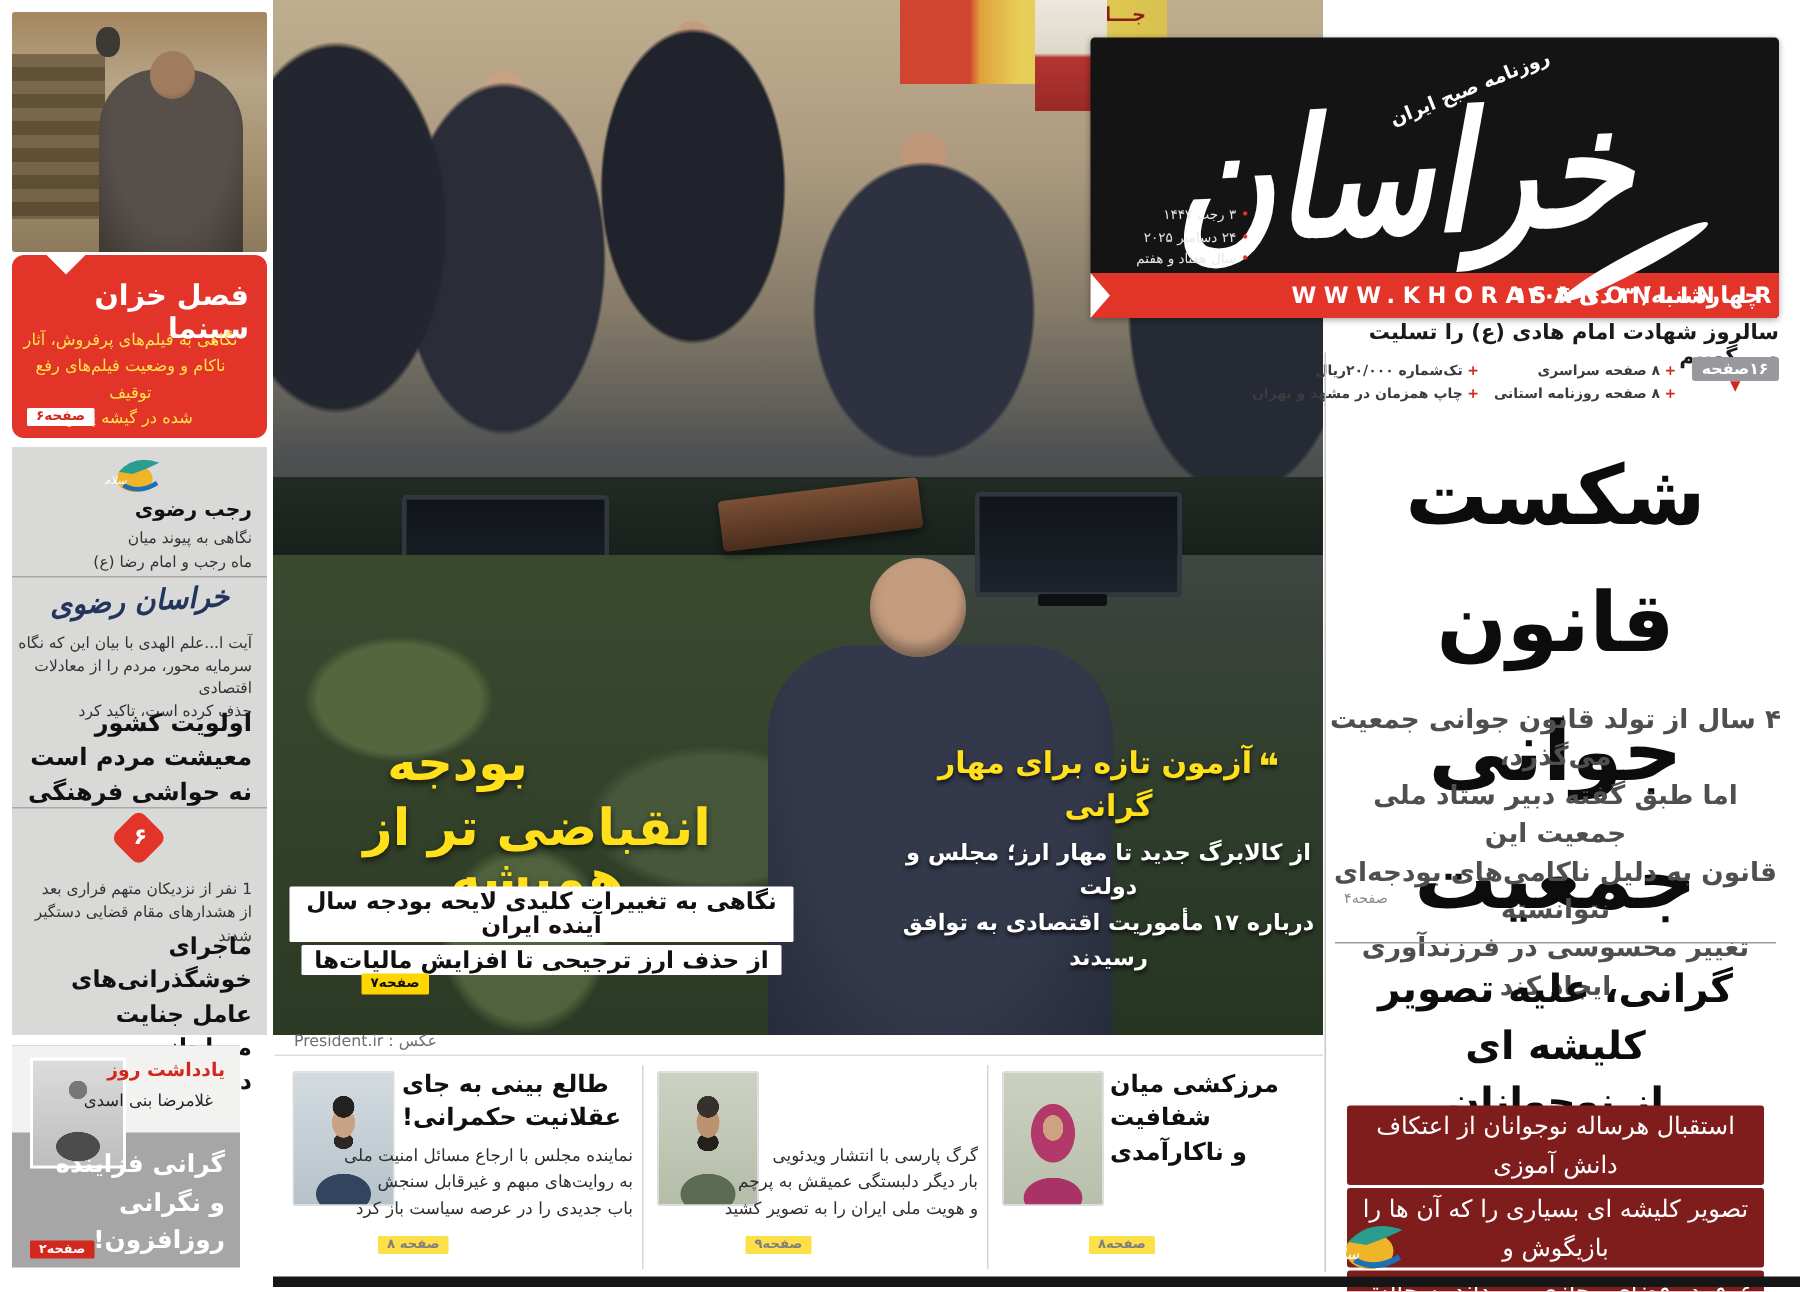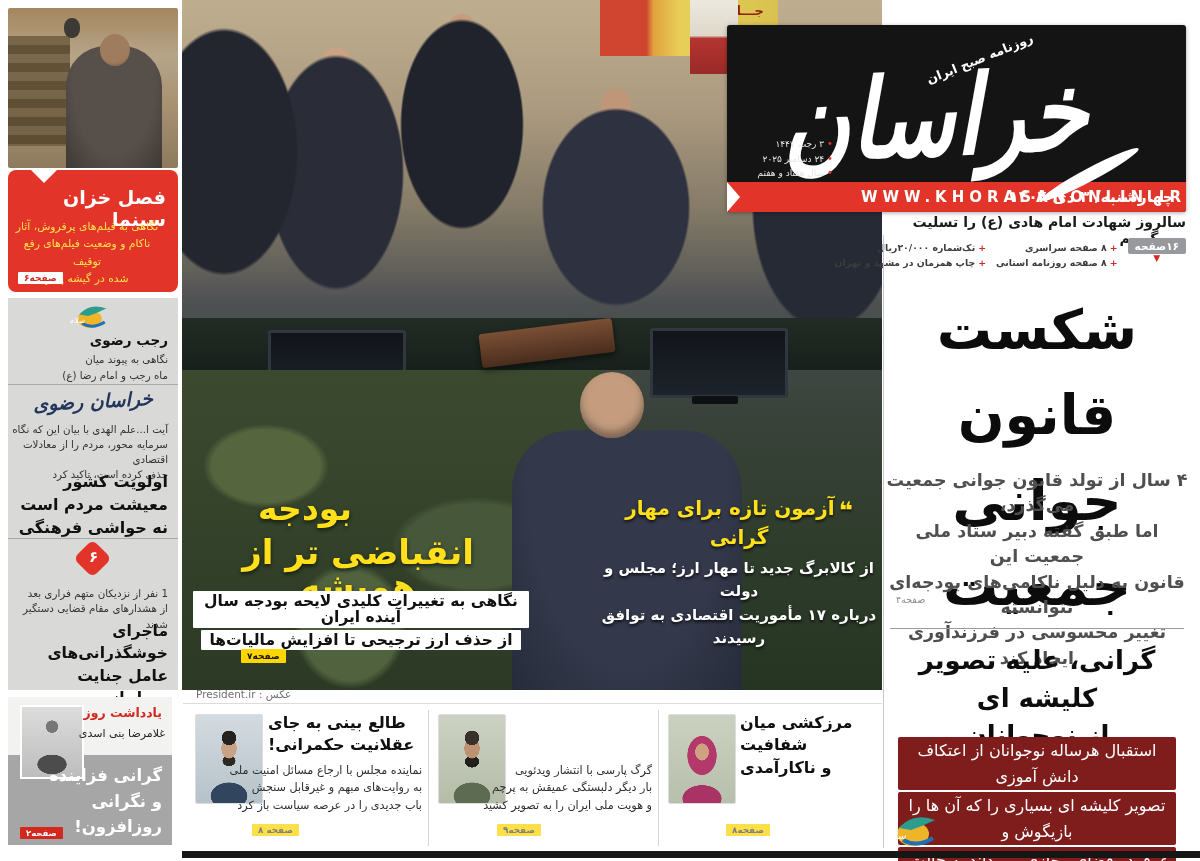--- a/index.html
+++ b/index.html
@@ -132,29 +132,29 @@
     font-size:19px;font-weight:bold;font-style:italic;transform:rotate(-3deg)}
   .kr-kick{top:124px;font-size:10.3px;color:#333;line-height:1.45}
   .kr-title{top:172px;font-size:16px;font-weight:bold;color:#111;line-height:1.45}
   .num6{position:absolute;left:71px;top:247px;width:27px;height:27px;background:#e23428;
     transform:rotate(45deg);border-radius:6px}
   .num6 span{position:absolute;left:0;top:3px;width:100%;text-align:center;color:#fff;
     font-size:15px;font-weight:bold;transform:rotate(-45deg)}
   .crime-kick{top:288px;font-size:10.3px;color:#333;line-height:1.5}
   .crime-title{top:322px;font-size:15.5px;font-weight:bold;color:#111;line-height:1.45}
 
-  .notebox{left:8px;top:697px;width:164px;height:148px;background:#a6a6a6;overflow:hidden}
+  .notebox{left:8px;top:697px;width:152px;height:148px;background:#a6a6a6;overflow:hidden}
   .note-top{position:absolute;left:0;top:0;width:170px;height:58px;background:#f2f2f1}
   .note-photo{position:absolute;left:12px;top:8px;width:60px;height:70px;border:2px solid #fff;
     background:
       radial-gradient(circle 11px at 50% 28%, #777 0 55%, transparent 57%),
       radial-gradient(ellipse 24px 16px at 50% 82%, #4c4c4c 0 60%, transparent 62%),
       linear-gradient(180deg,#dcdcdc,#bdbdbd)}
   .note-label{position:absolute;right:10px;top:8px;color:#d3281e;font-size:12.5px;font-weight:bold}
-  .note-author{position:absolute;right:7px;top:30px;color:#222;font-size:11px}
+  .note-author{position:absolute;right:18px;top:30px;color:#222;font-size:11px}
   .note-title{position:absolute;right:10px;top:66px;color:#fff;font-size:16.5px;font-weight:bold;
     line-height:1.55;text-align:right}
   .note-badge{position:absolute;left:12px;bottom:6px;color:#fff;background:#d3281e;
     font-size:8.5px;font-weight:bold;padding:1px 6px;border-radius:1px}
 
   
   .rowline{left:183px;top:703px;width:699px;height:1px;background:#dcdcdc}
   .adiv{top:710px;width:1px;height:136px;background:#d6d6d6}
   .art-photo{top:714px;width:66px;height:88px;border:1px solid #ddd;border-radius:2px}
   .ph-man1{background:

